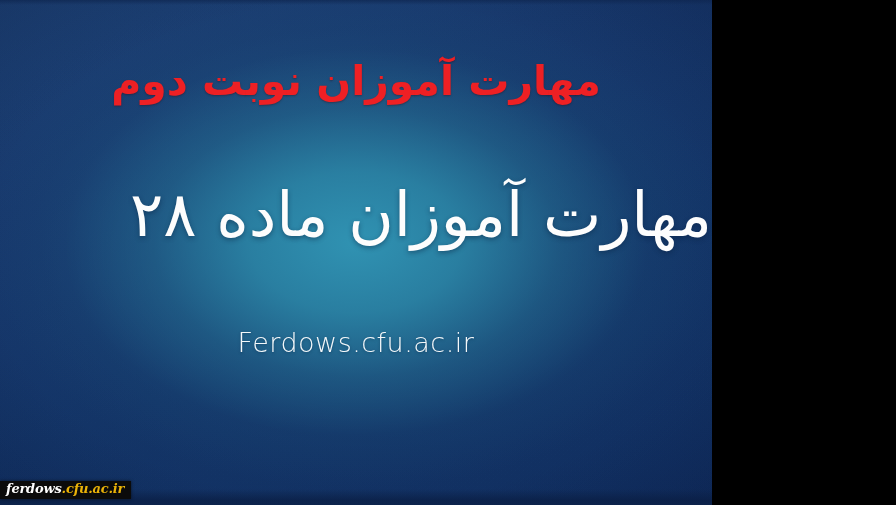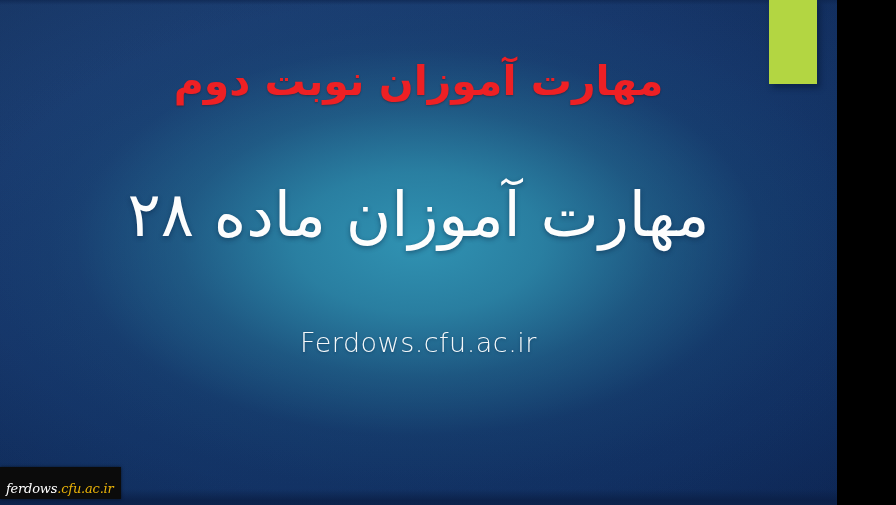--- a/index.html
+++ b/index.html
@@ -2,21 +2,21 @@
 <html><head>
 <meta charset="utf-8">
 <style>
   html, body {
     margin: 0;
     padding: 0;
     background: #000;
   }
   #slide {
     position: relative;
-    width: 837px;
+    width: 712px;
     height: 505px;
     overflow: hidden;
     font-family: "DejaVu Sans", sans-serif;
     
     background-color: #11356d;
   }
   #bg-base {
     position: absolute;
     inset: 0;
     background:
@@ -82,21 +82,21 @@
     text-shadow: 0 1px 2px rgba(60,0,0,0.35);
     white-space: nowrap;
   }
 
   
   #white-heading {
     position: absolute;
     top: 178px;
     left: 0;
     right: 0;
-    text-align: center;
+    text-align: right;
     direction: rtl;
     color: #fdfdfd;
     font-size: 62px;
     font-weight: 400;
     line-height: 1.2;
     text-shadow: 0 2px 5px rgba(8,32,62,0.45);
     white-space: nowrap;
   }
 
   
@@ -114,26 +114,26 @@
     text-shadow: 0 1px 3px rgba(8,32,62,0.4);
     white-space: nowrap;
   }
 
   
   #watermark {
     position: absolute;
     left: 0;
     bottom: 6px;
     background: #0b0b0b;
-    padding: 15px 7px 4px 6px;
+    padding: 1px 7px 4px 6px;
     display: flex;
     align-items: baseline;
     font-family: "DejaVu Serif", serif;
     font-style: italic;
-    font-weight: 400;
+    font-weight: 700;
     font-size: 13px;
     line-height: 1;
     letter-spacing: -0.2px;
     box-shadow: 0 0 3px rgba(0,0,0,0.6);
   }
   #watermark .wm-name { color: #ffffff; }
   #watermark .wm-domain { color: #eab308; }
 </style>
 </head>
 <body>

